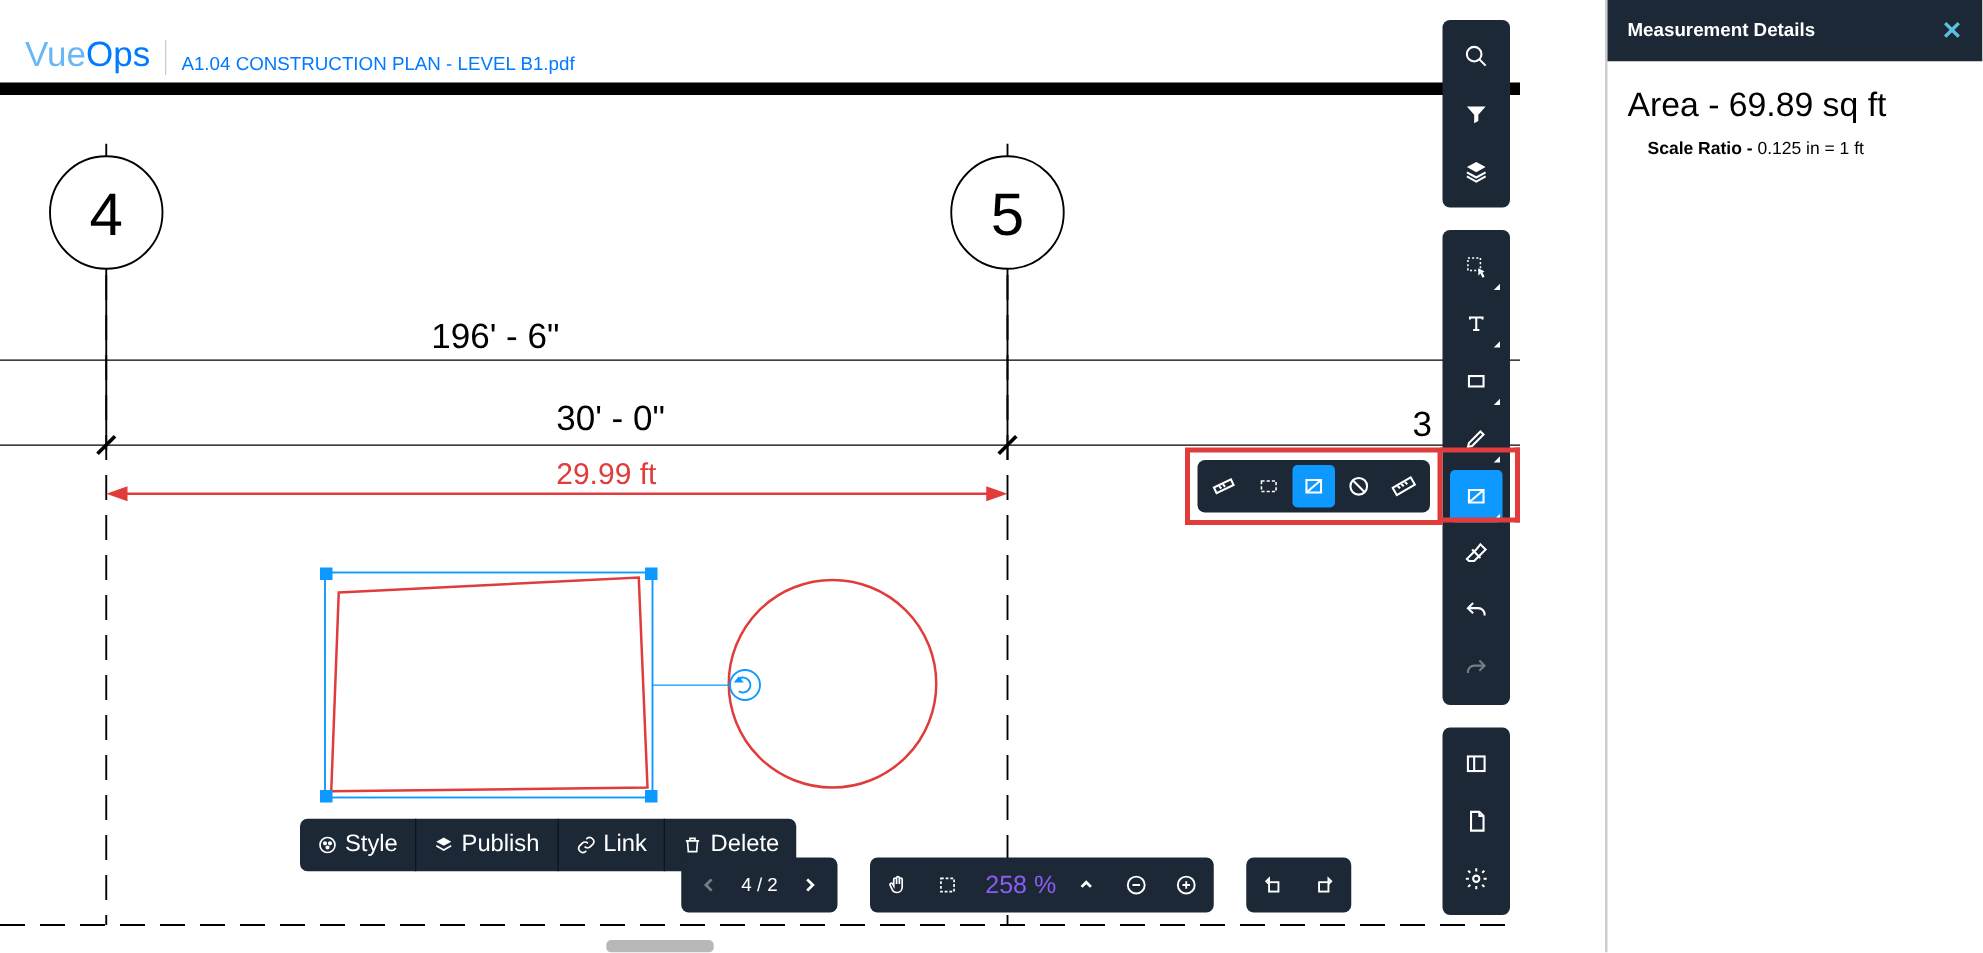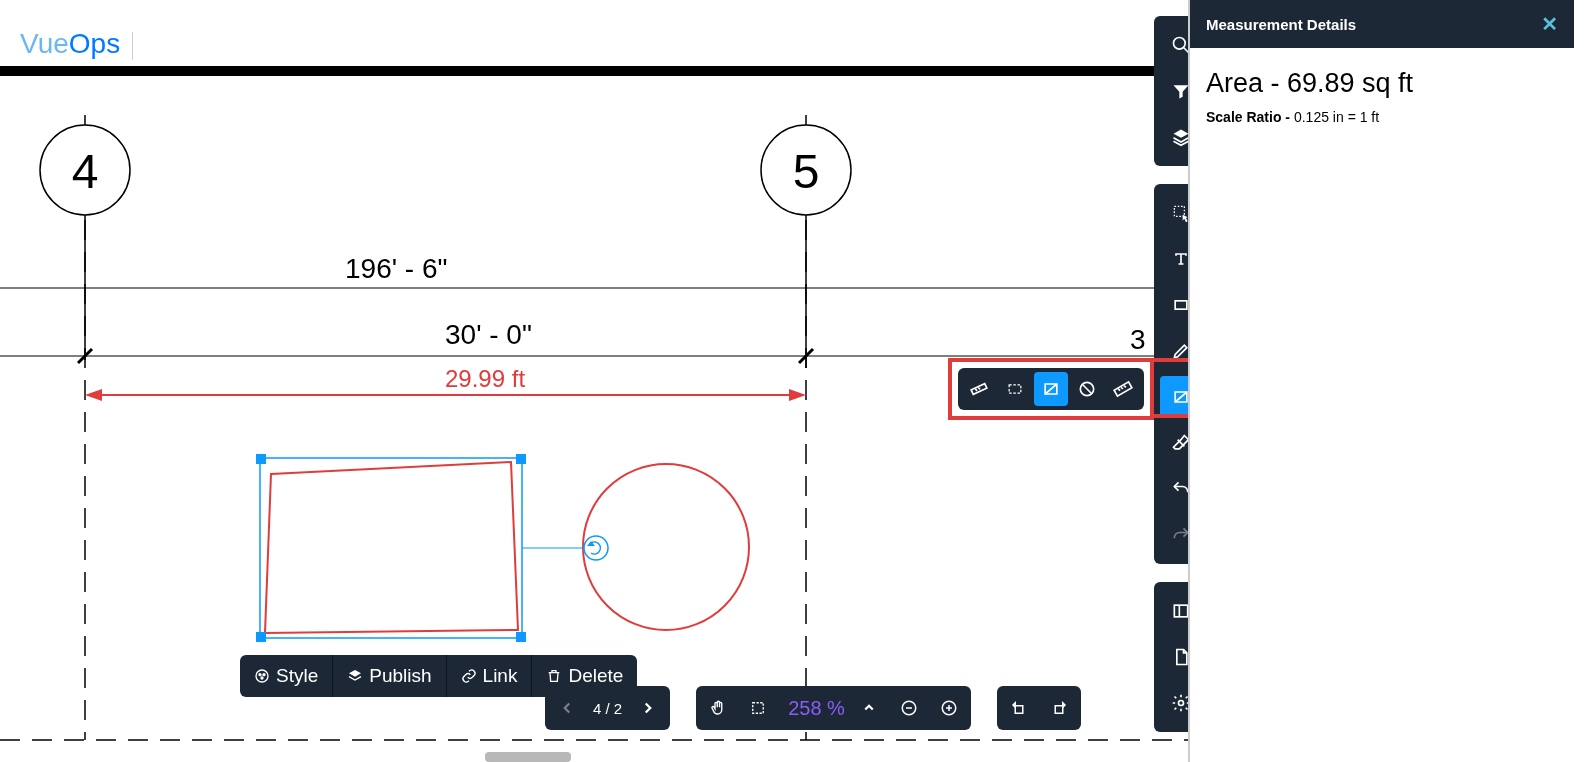--- a/index.html
+++ b/index.html
@@ -40,39 +40,40 @@
 
 .bottom-bar { position: absolute; left: 545px; bottom: 32px; display: flex; gap: 26px; }
 .bottom-group { background: #1c2836; border-radius: 6px; display: flex; align-items: center; padding: 2px; }
 .bottom-btn { width: 40px; height: 40px; display: flex; align-items: center; justify-content: center; color: #fff; cursor: pointer; }
 .bottom-btn.disabled { opacity: 0.4; }
 .bottom-btn svg { width: 18px; height: 18px; }
 .page-label { color: #fff; font-size: 15px; padding: 0 6px; }
 .zoom-label { color: #8b5cf6; font-size: 20px; padding: 0 4px 0 10px; }
 
 
-.side-panel { position: absolute; right: 12px; top: 0; width: 386px; height: 100%; background: #fff; border-left: 2px solid #ccc; }
+.side-panel { position: absolute; right: 0; top: 0; width: 302px; height: 100%; background: #fff; border-left: 2px solid #ccc; }
 .panel-header { background: #1c2836; color: #fff; padding: 12px 16px; display: flex; justify-content: space-between; align-items: center; font-size: 15px; font-weight: bold; }
 .panel-close { color: #5bc0de; font-size: 20px; cursor: pointer; font-weight: bold; }
 .panel-body { padding: 20px 16px; }
 .area-line { font-size: 27px; margin-bottom: 10px; }
 .scale-line { font-size: 14px; }
-.scale-line .label { font-weight: bold; }
+.scale-line .label { font-weight: bold; margin-left: 16px; }
 
 
 .hscroll { position: absolute; bottom: 0; left: 485px; width: 86px; height: 10px; background: #b8b8b8; border-radius: 4px; }
 </style>
 </head>
 <body>
 
 <div class="header">
   <span class="logo">
     <span class="light">Vue</span><span>Ops</span>
   </span>
   <div class="divider"></div>
+  <span class="filename">A1.04 CONSTRUCTION PLAN - LEVEL B1.pdf</span>
 </div>
 
 <div class="canvas">
 <svg viewBox="0 0 1216 702">
 
   <rect x="0" y="6" width="1216" height="10" fill="#000"></rect>
 
   <line x1="85" y1="160" x2="85" y2="680" stroke="#000" stroke-width="1.5" stroke-dasharray="20 12"></line>
   <line x1="85" y1="55" x2="85" y2="300" stroke="#000" stroke-width="1.5"></line>
   <line x1="806" y1="160" x2="806" y2="680" stroke="#000" stroke-width="1.5" stroke-dasharray="20 12"></line>

